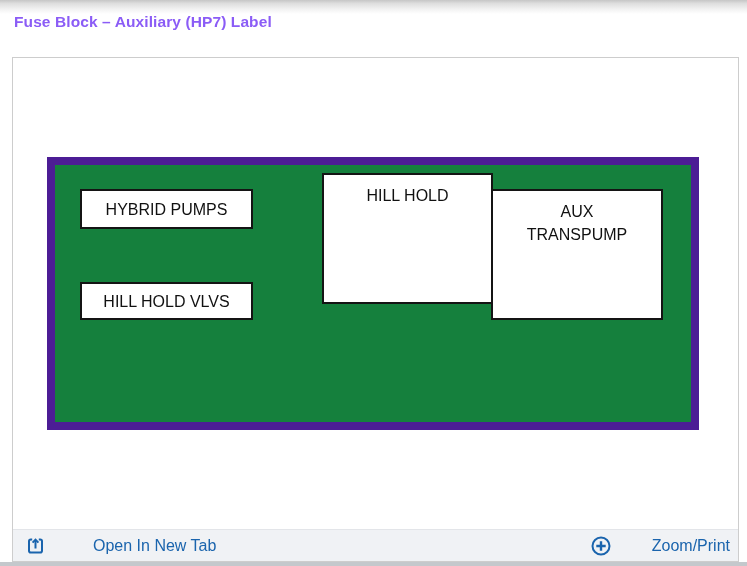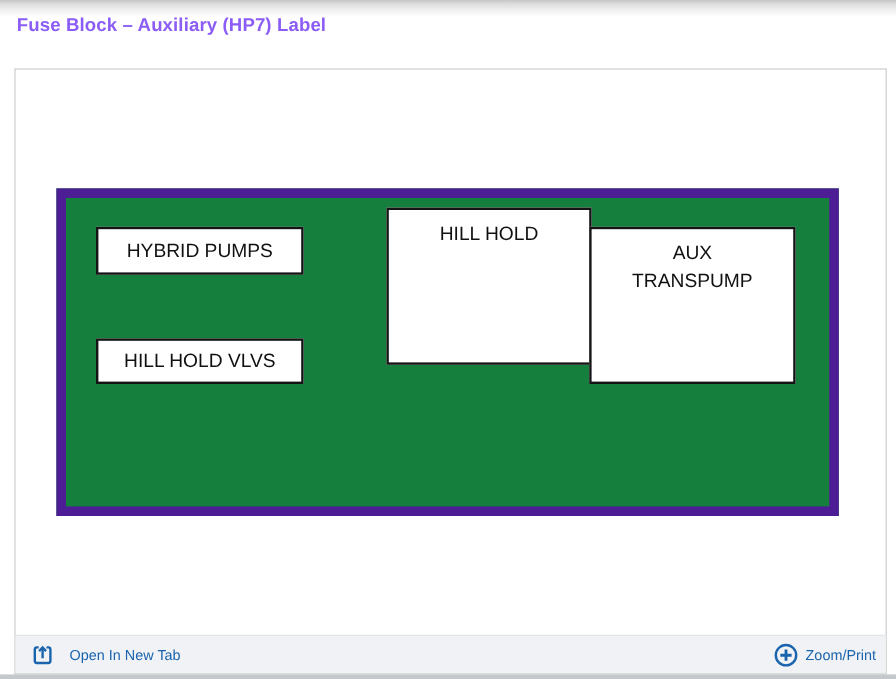--- a/index.html
+++ b/index.html
@@ -58,24 +58,25 @@
     position: absolute; left: 0; right: 0; bottom: 0;
     height: 32px;
     background: #f0f2f5;
     border-top: 1px solid #e3e5e9;
     display: flex; align-items: center; justify-content: space-between;
     padding: 0 8px 0 13px;
   }
   .footer-link {
     display: inline-flex; align-items: center;
     color: #1a64ad;
-    font-size: 12px;
+    font-size: 16px;
     text-decoration: none;
     cursor: pointer;
     white-space: nowrap;
+    gap: 35px;
   }
   .footer-link .icon { display: inline-flex; align-items: center; }
   .footer-link.left .icon  { margin-right: 12px; }
   .footer-link.right .icon { margin-right: 5px; }
   .bottom-bar {
     position: absolute; left: 0; top: 562px;
     width: 747px; height: 4px;
     background: #c4c8cc;
   }
 </style>

